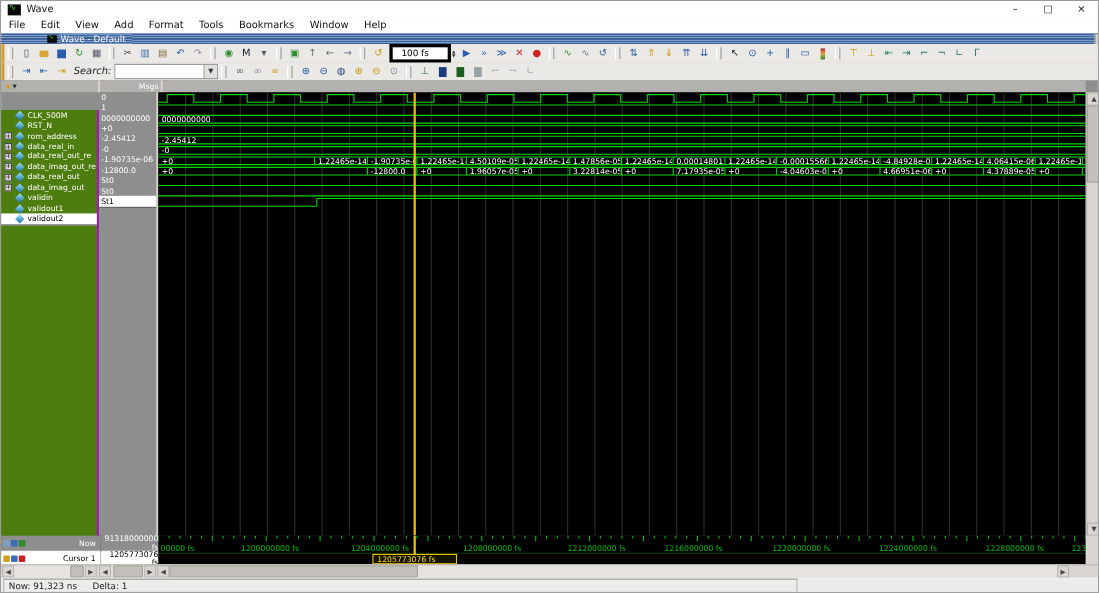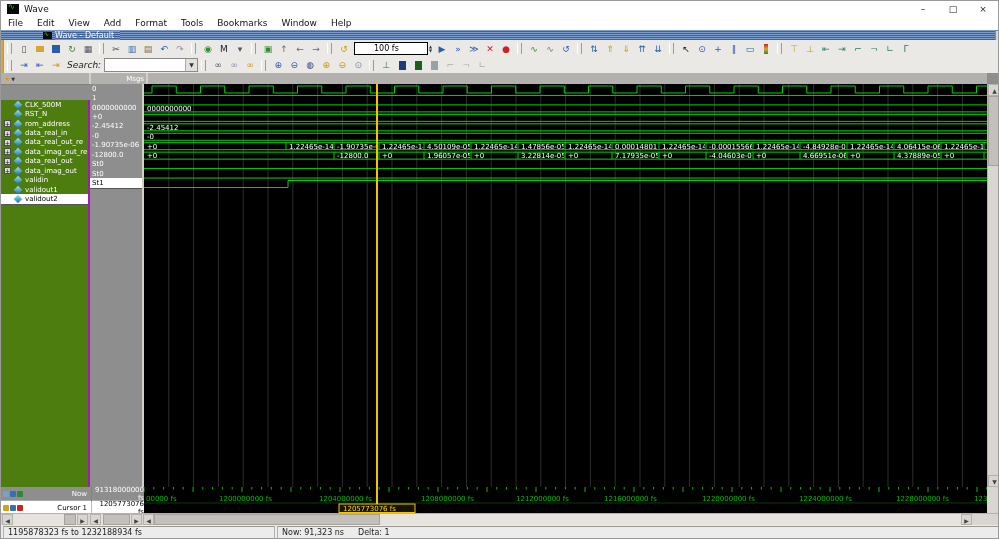--- a/index.html
+++ b/index.html
@@ -25,21 +25,21 @@
   #ph-btns{margin-left:auto;margin-right:2px;display:flex;}
   
   .toolbar{left:0;width:100%;background:#ebe9e6;border-bottom:1px solid #c9c6c2;display:flex;align-items:center;}
   #toolbar1{top:39px;height:17px;}
   #toolbar2{top:56px;height:16px;}
   .dock-strip{width:3px;height:100%;background:linear-gradient(to right,#e8b23a,#c98f1f);flex:none;}
   .grip{width:3px;height:11px;border-left:1px solid #fff;border-right:1px solid #9a9a9a;margin:0 4px 0 3px;flex:none;}
   .tb-btn{width:16px;height:14px;display:flex;align-items:center;justify-content:center;font-size:9px;flex:none;cursor:default;}
   .tb-blk{display:inline-block;}
   .spinbox{display:flex;align-items:center;margin:0 2px;flex:none;}
-  .spinbox input{width:34px;height:11px;font-size:8px;border:1px solid #000000;padding:0 19px;font-family:"DejaVu Sans",sans-serif;}
+  .spinbox input{width:34px;height:11px;font-size:8px;border:3px solid #000000;padding:0 8px;font-family:"DejaVu Sans",sans-serif;}
   .spin-arrows{display:flex;flex-direction:column;font-size:4px;line-height:4px;color:#333;margin-left:1px;}
   .search-wrap{display:flex;align-items:center;flex:none;}
   .search-label{font-size:9px;color:#222;margin:0 3px;font-style:italic;}
   .combo{width:92px;height:12px;background:#fff;border:1px solid #8a8a8a;display:flex;align-items:center;}
   .combo input{flex:1;border:none;height:10px;font-size:8px;width:76px;outline:none;}
   .combo .drop{width:11px;height:100%;background:#e3e1de;border-left:1px solid #aaa;font-size:6px;text-align:center;line-height:12px;color:#333;}
   
   #main{left:0;top:72px;width:999px;height:414px;background:#8e8e8e;}
   #col-header{left:0;top:72px;width:986px;height:11px;background:#b3b1ae;border-bottom:1px solid #7e7e7e;display:flex;font-size:7px;color:#222;}
   #hdr-names{width:88px;display:flex;align-items:center;border-right:2px solid #d4d0c8;}
@@ -770,18 +770,17 @@
     <span class="hsb" style="margin-left: 1px;">
       <span class="sb-btn">◀</span>
       <span class="track" style="width: 807px;">
         <span class="thumb" style="left: 0px; width: 225.96px;"></span>
       </span>
       <span class="sb-btn">▶</span>
     </span>
   </div>
 
 <div class="abs" id="statusbar">
-  <div class="status-cell" id="status-range">1195878323 fs to 1232188934 fs</div>
   <div class="status-cell" id="status-now">
     <span>Now: 91,323 ns</span>
     <span>Delta: 1</span>
   </div>
 </div>
 
 </body></html>

